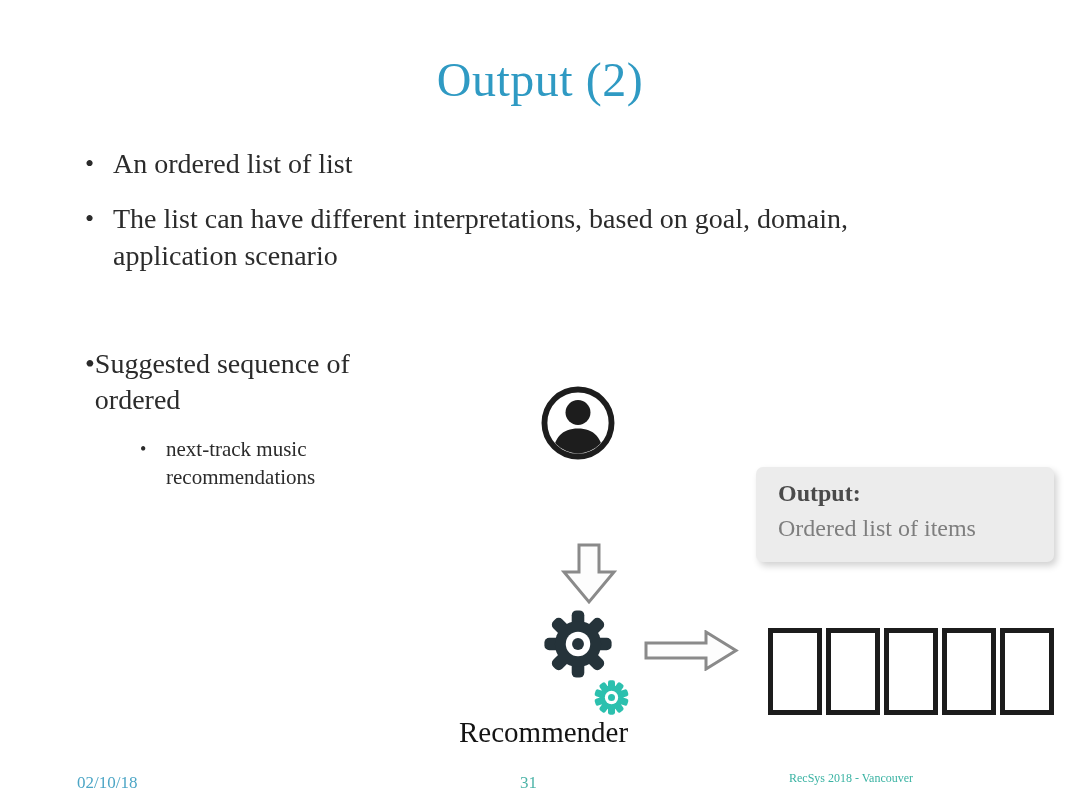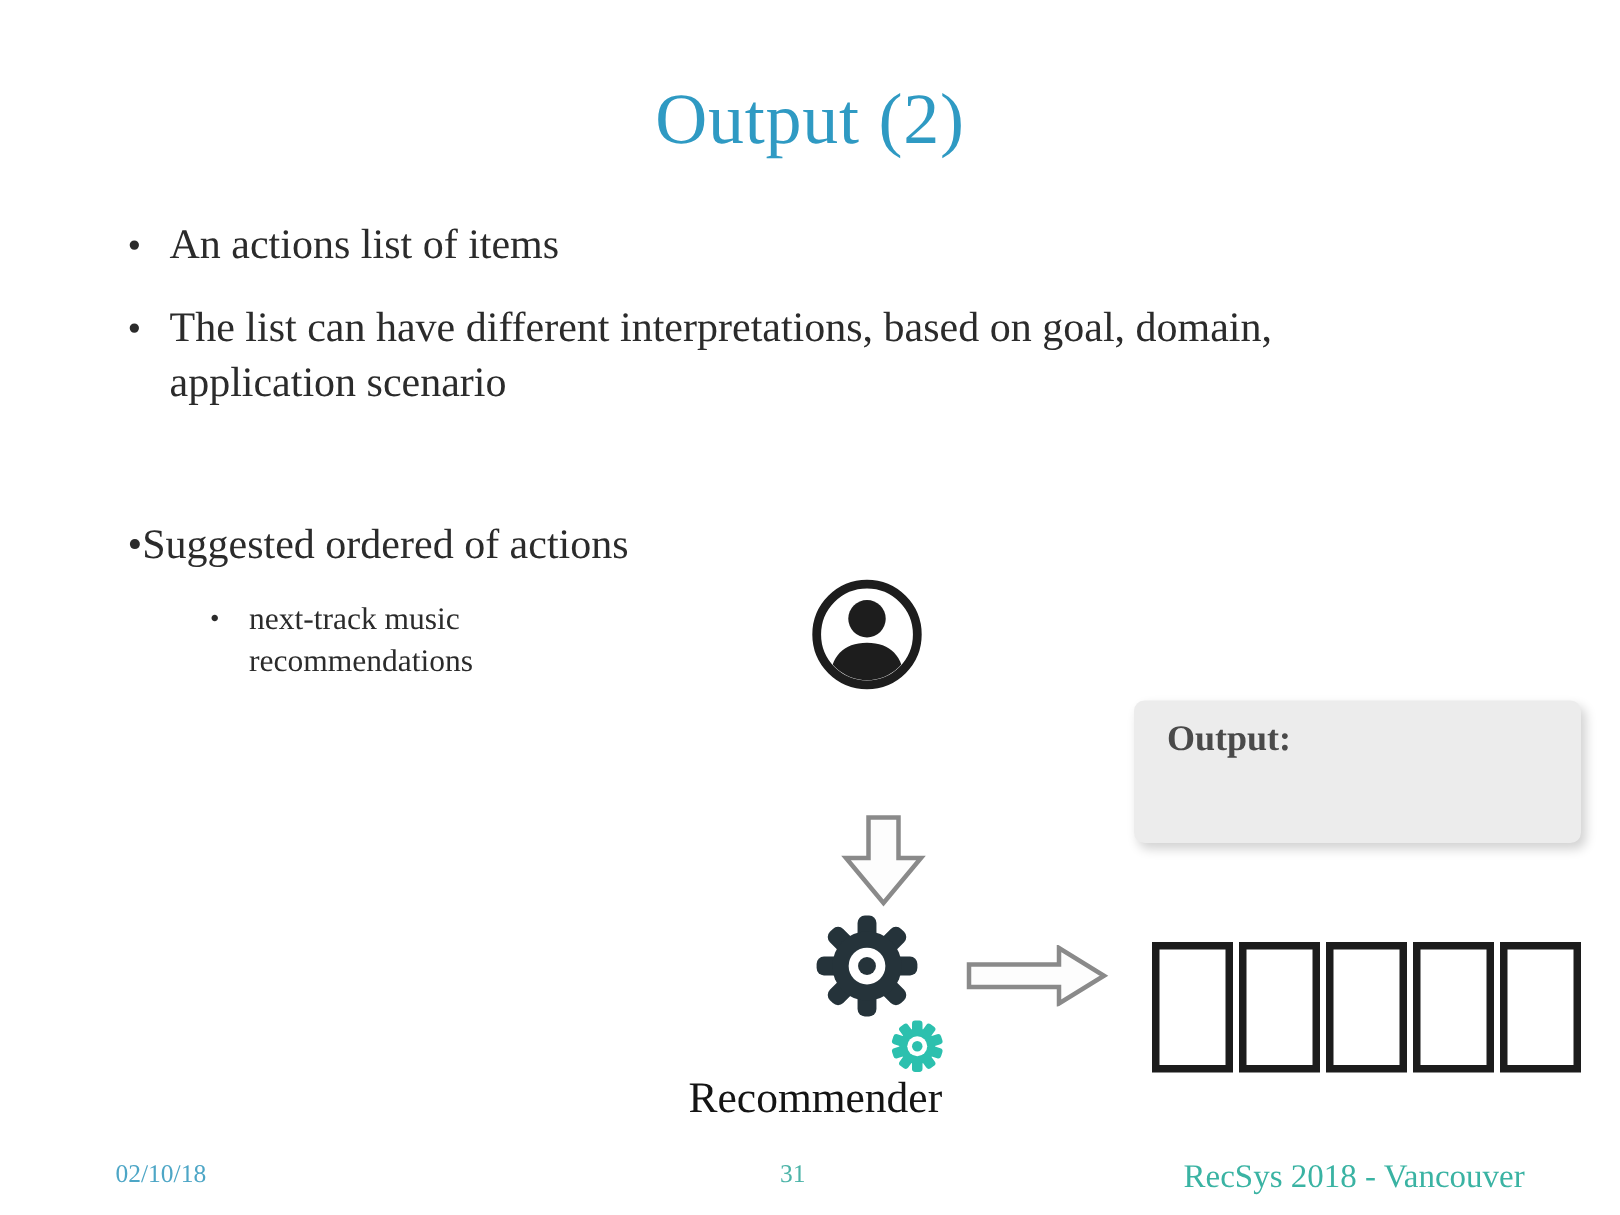--- a/index.html
+++ b/index.html
@@ -111,48 +111,48 @@
   }
   .slot {
     flex: 1 1 auto;
     border: 5px solid var(--box-border, #1c1c1c);
     background: #ffffff;
     box-sizing: border-box;
   }
   
   .footer-date   { left: 77px;  top: 773px; font-size: 17px; color: var(--footer-date, #4da6c6); }
   .footer-number { left: 520px; top: 773px; font-size: 17px; color: var(--footer-number, #4db4a8); }
-  .footer-venue  { left: 789px; top: 771px; font-size: 22px; color: var(--footer-venue, #3ab3a3); }
+  .footer-venue  { left: 789px; top: 771px; font-size: 12px; color: var(--footer-venue, #3ab3a3); }
   
   .gear-dark-fill { fill: var(--gear-dark, #25333a); }
   .gear-teal-fill { fill: var(--gear-teal, #2cc0ae); }
   .arrow-shape { fill: #fdfdfd; stroke: var(--arrow-outline, #8a8a8a); stroke-width: 3; stroke-linejoin: miter; }
 </style>
 </head>
 <body>
 
 <div class="slide">
 
   <div class="title">Output (2)</div>
 
   <ul class="bullets">
     <li>
       <span class="marker">•</span>
-      <span>An actions list of items</span>
+      <span>An ordered list of list</span>
     </li>
     <li>
       <span class="marker">•</span>
       <span>The list can have different interpretations, based on goal, domain, application scenario</span>
     </li>
   </ul>
 
   <div class="bullet3-block">
     <div class="lvl1">
       <span class="marker">•</span>
-      <span>Suggested ordered of actions</span>
+      <span>Suggested sequence of ordered</span>
     </div>
     <ul class="sub-bullets">
       <li>
         <span class="marker">•</span>
         <span>next-track music recommendations</span>
       </li>
     </ul>
   </div>
 
   <svg class="abs user-icon" viewBox="0 0 100 100">
@@ -163,20 +163,21 @@
       </defs>
     <circle cx="50" cy="50" r="43" fill="#ffffff" stroke="#1d1d1d" stroke-width="7.5"></circle>
     <g clip-path="url(#uc)" fill="#1d1d1d">
       <circle cx="50" cy="36.5" r="16"></circle>
       <path d="M50 57 C 71 57 82 70 82 92 L18 92 C18 70 29 57 50 57 Z"></path>
     </g>
   </svg>
 
   <div class="abs callout">
     <div class="heading">Output:</div>
+    <div class="body">Ordered list of items</div>
   </div>
 
   <svg class="abs down-arrow" viewBox="0 0 58 63">
     <polygon class="arrow-shape" points="19,2 39,2 39,29 54,29 29,59 4,29 19,29"></polygon>
   </svg>
 
   <svg class="abs big-gear" viewBox="0 0 100 100">
     <g class="gear-dark-fill">
       <rect x="41" y="2" width="18" height="96" rx="7"></rect>
       <rect x="41" y="2" width="18" height="96" rx="7" transform="rotate(45 50 50)"></rect>

